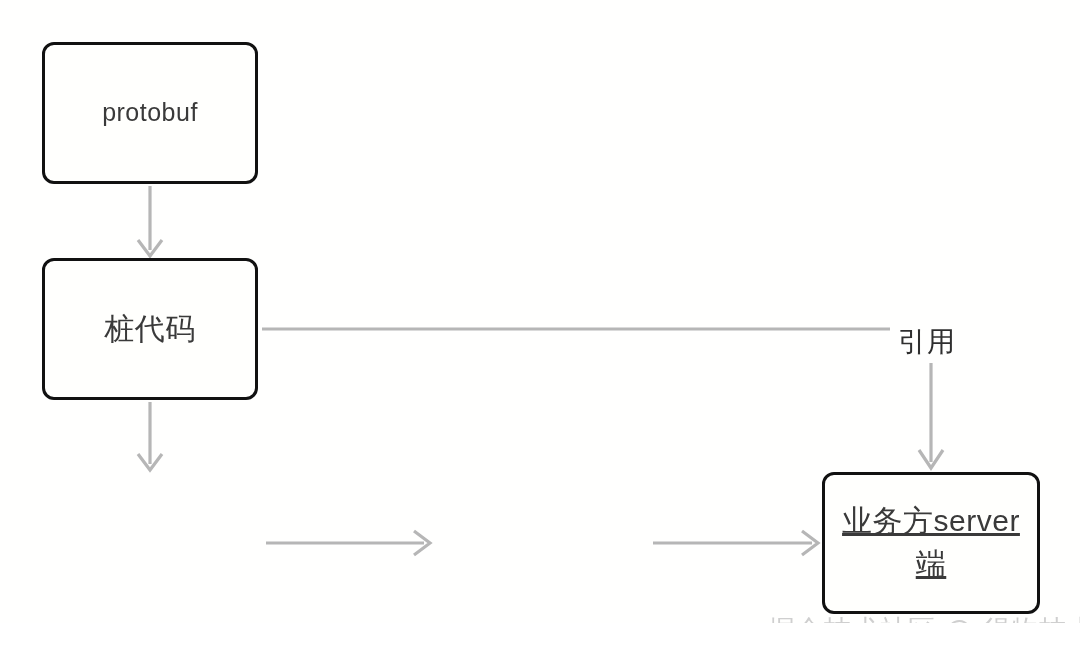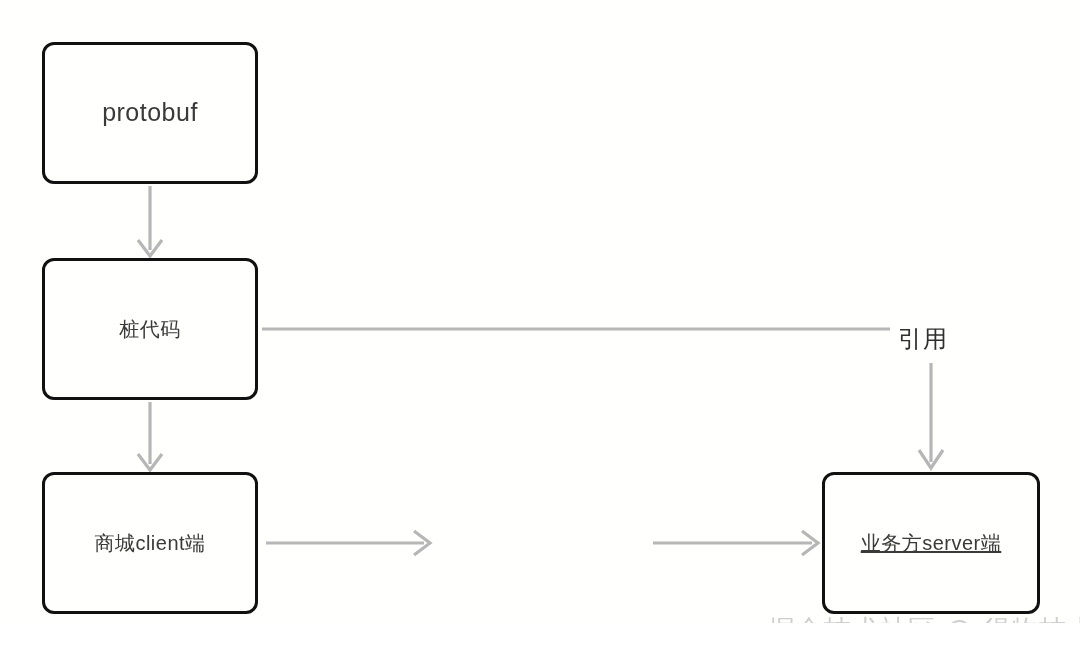--- a/index.html
+++ b/index.html
@@ -19,21 +19,21 @@
     position: absolute;
     box-sizing: border-box;
     background: #fffffd;
     border: 3px solid #111111;
     border-radius: 12px;
     display: flex;
     align-items: center;
     justify-content: center;
     text-align: center;
     color: #3a3a3a;
-    font-size: 20px;
+    font-size: 30px;
     line-height: 1.42;
     letter-spacing: 0.5px;
     padding: 4px 10px;
   }
   .node .label {
     display: block;
     width: 100%;
   }
   #node-protobuf { left: 42px;  top: 42px;  width: 216px; height: 142px; font-size: 25px; }
   #node-stub     { left: 42px;  top: 258px; width: 216px; height: 142px; }
@@ -59,21 +59,21 @@
     fill: none;
     stroke: #b6b6b6;
     stroke-width: 3.2;
     stroke-linejoin: miter;
     stroke-linecap: butt;
   }
 
   .edge-label {
     position: absolute;
     color: #2f2f2f;
-    font-size: 24px;
+    font-size: 28px;
     letter-spacing: 1px;
     white-space: nowrap;
   }
   #label-reference { left: 898px; top: 323px; }
 
   #watermark {
     position: absolute;
     left: 768px;
     top: 612px;
     font-size: 27px;
@@ -118,23 +118,20 @@
   </svg>
 
   <div class="node" id="node-protobuf">
     <span class="label">protobuf</span>
   </div>
 
   <div class="node" id="node-stub">
     <span class="label">桩代码</span>
   </div>
 
-  <div class="node" id="node-client">
-    <span class="label">商城client端</span>
-  </div>
 
 
   <div class="node" id="node-server">
     <span class="label">业务方server端</span>
   </div>
 
   <div class="edge-label" id="label-reference">引用</div>
 
   <div id="watermark">掘金技术社区 @ 得物技术</div>
 

